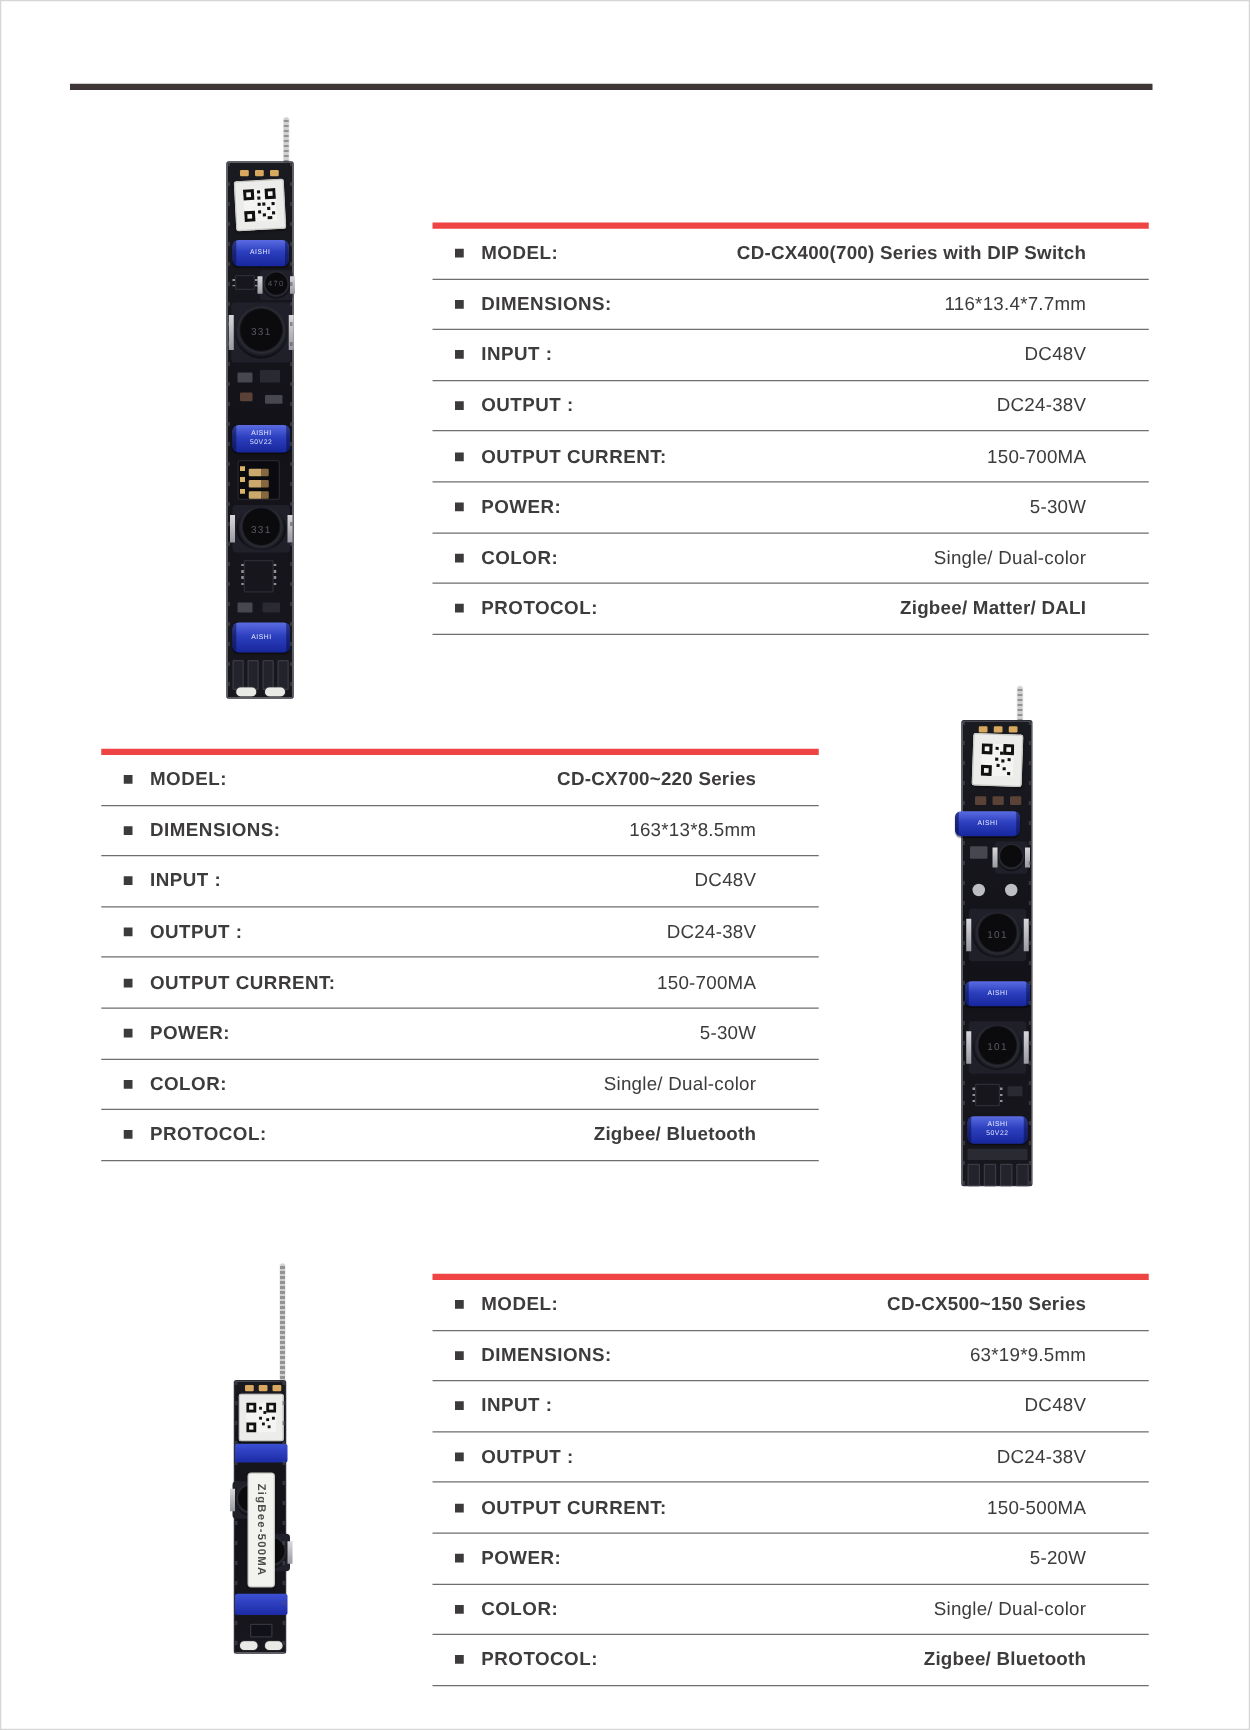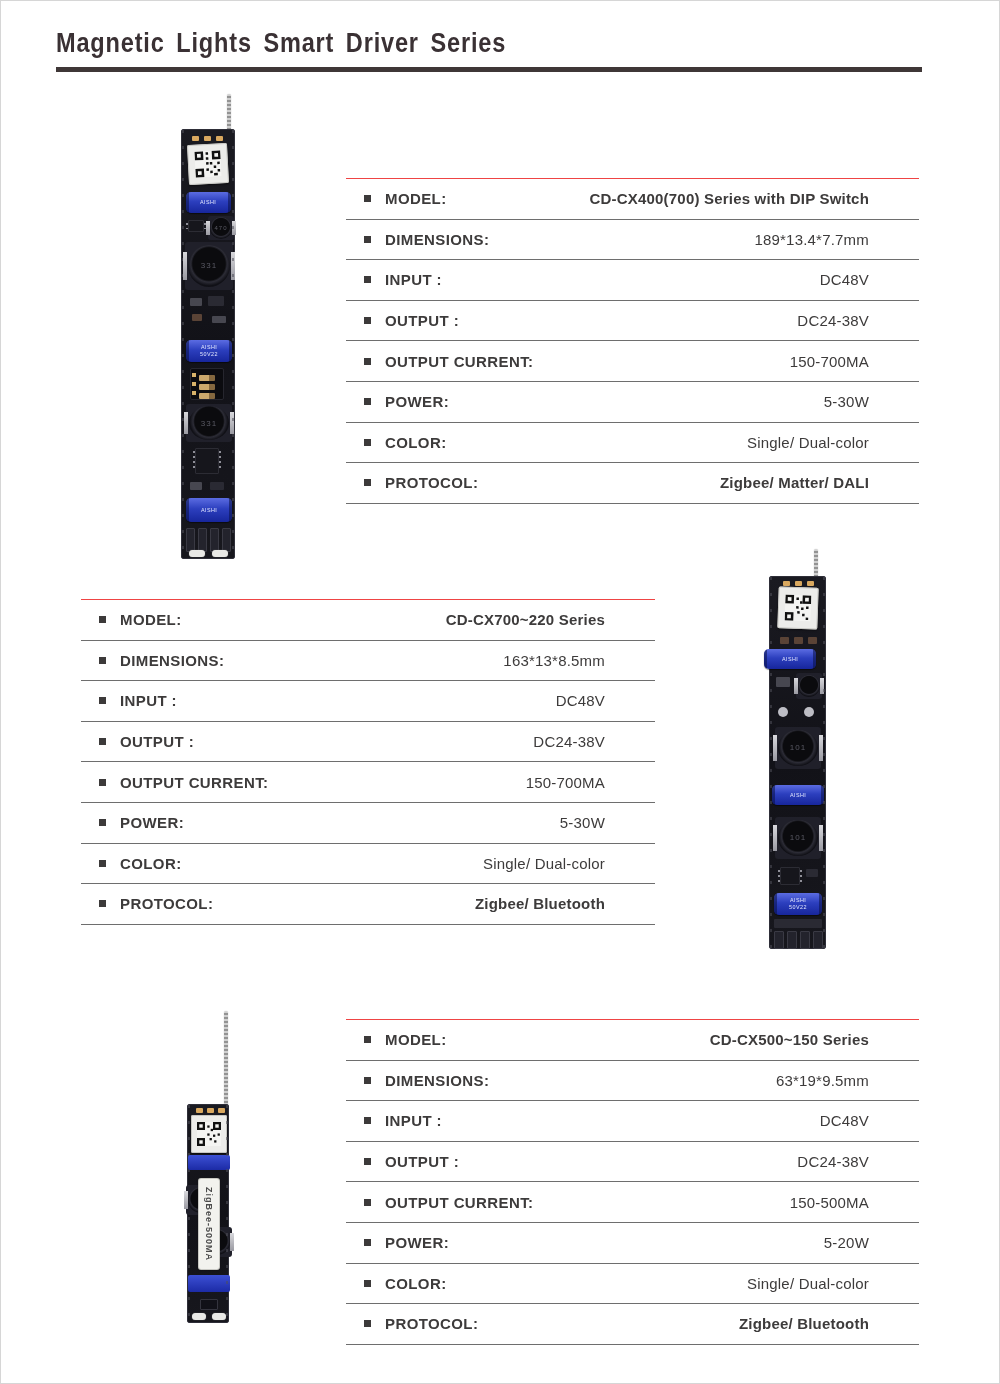--- a/index.html
+++ b/index.html
@@ -13,21 +13,21 @@
   
   .title-wrap { position:absolute; left:55px; top:22px; }
   .title {
     display:inline-block; font-size:28px; font-weight:700; color:#3a3134;
     letter-spacing:1px; word-spacing:5px; white-space:nowrap;
     transform:scaleX(0.84); transform-origin:left center; line-height:40px;
   }
   .title-rule { position:absolute; left:55px; top:66px; width:866px; height:5px; background:#3f3737; }
 
   
-  .spec-table { position:absolute; border-top:1px solid #ef4444; }
+  .spec-table { position:absolute; border-top:5px solid #ef4444; }
   .spec-row { height:40.6px; display:flex; align-items:center; border-bottom:1px solid #6e6e6e; }
   .bullet { width:7px; height:7px; background:#3c3a3a; margin-left:18px; flex:0 0 auto; }
   .spec-label { margin-left:14px; font-size:15px; font-weight:700; color:#3d3b3b; letter-spacing:0.4px; white-space:nowrap; }
   .spec-value { margin-left:auto; margin-right:50px; font-size:15px; color:#3d3b3b; letter-spacing:0.2px; white-space:nowrap; }
   .spec-row:first-child .spec-value, .spec-row:last-child .spec-value { font-weight:700; }
 
   
   .pcb { position:absolute; }
   .wire {
     position:absolute; width:4px; border-radius:2px;
@@ -99,35 +99,32 @@
     writing-mode:vertical-rl; text-align:center;
     font-size:9px; letter-spacing:1px; color:#4c4c4c; font-weight:700;
     display:flex; align-items:center; justify-content:center;
   }
 </style>
 </head>
 <body>
 
 <div class="page">
 
-  <div class="title-wrap">
-    <span class="title">Magnetic Lights Smart Driver Series</span>
-  </div>
   <div class="title-rule"></div>
 
   <div class="spec-table" style="left:345px; top:177px; width:573px;">
     <div class="spec-row">
         <span class="bullet"></span>
         <span class="spec-label">MODEL:</span>
         <span class="spec-value">CD-CX400(700) Series with DIP Switch</span>
       </div>
     <div class="spec-row">
         <span class="bullet"></span>
         <span class="spec-label">DIMENSIONS:</span>
-        <span class="spec-value">189*13.4*7.7mm</span>
+        <span class="spec-value">116*13.4*7.7mm</span>
       </div>
     <div class="spec-row">
         <span class="bullet"></span>
         <span class="spec-label">INPUT :</span>
         <span class="spec-value">DC48V</span>
       </div>
     <div class="spec-row">
         <span class="bullet"></span>
         <span class="spec-label">OUTPUT :</span>
         <span class="spec-value">DC24-38V</span>

